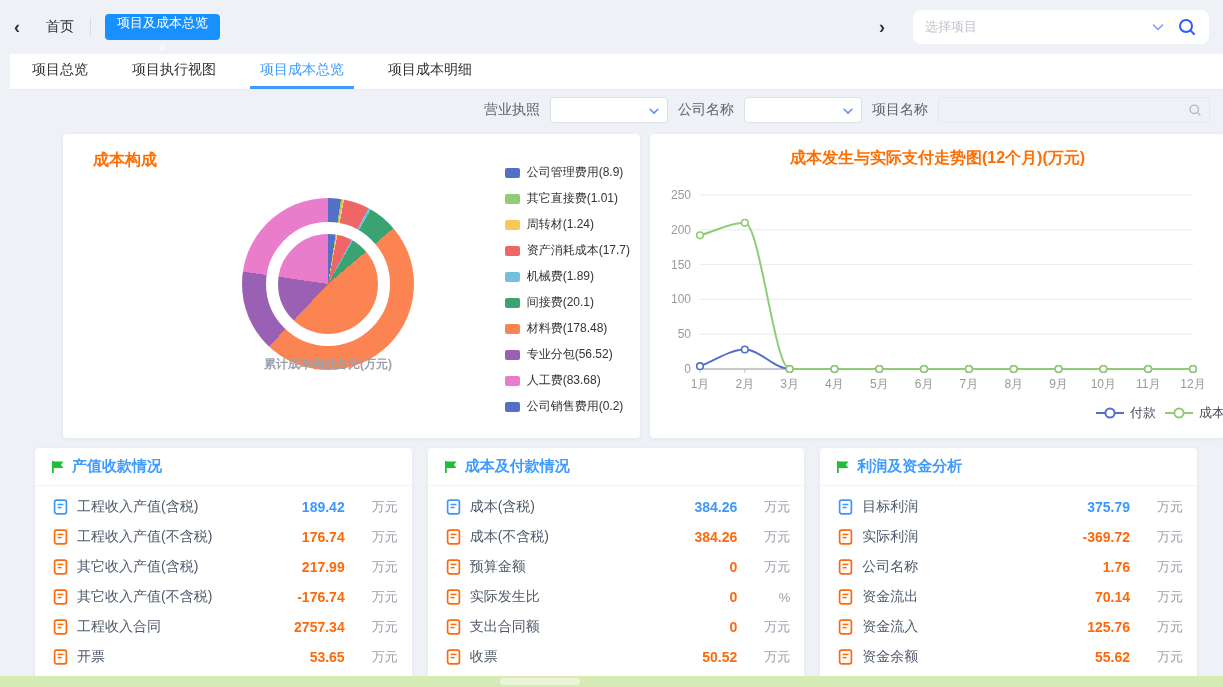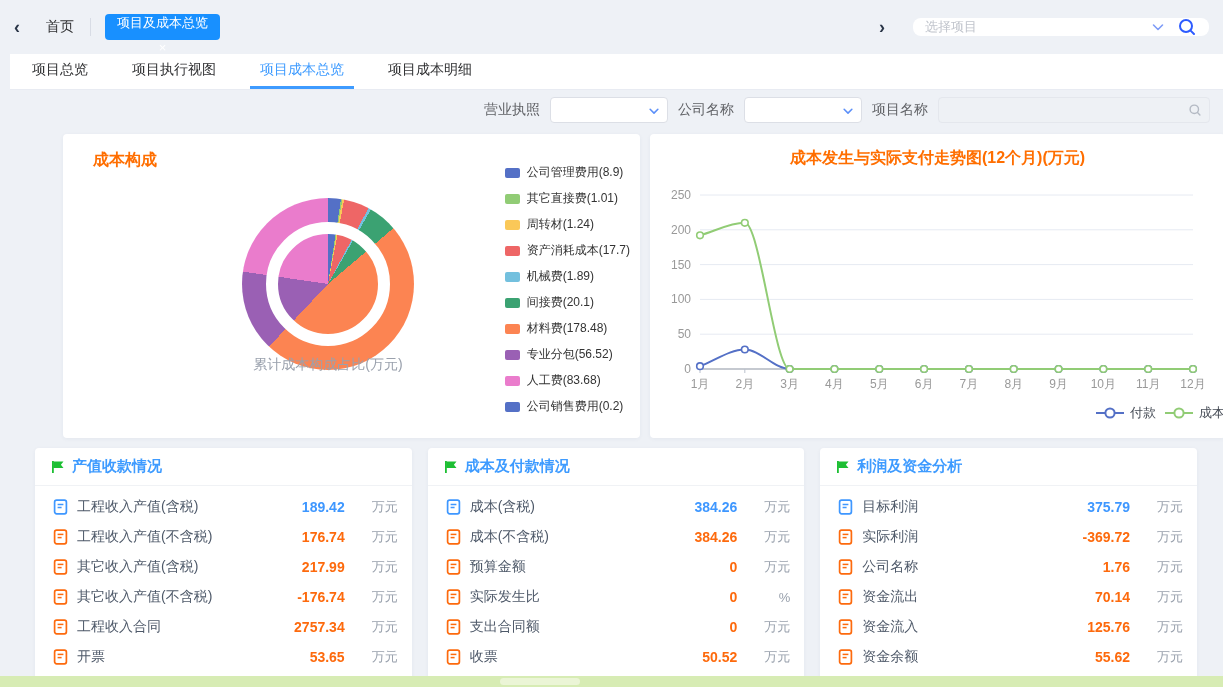--- a/index.html
+++ b/index.html
@@ -10,21 +10,21 @@
   
   .topbar { height:54px; display:flex; align-items:center; padding:0 14px; background:#eef1f6; }
   .nav-chev { font-size:18px; font-weight:bold; color:#2b3648; cursor:pointer; line-height:1; }
   .back { margin-right:26px; }
   .home { font-size:14px; color:#303133; margin-right:16px; cursor:pointer; }
   .tb-divider { width:1px; height:18px; background:#d8dce5; margin-right:14px; }
   .tab-pill { background:#1890ff; color:#fff; border-radius:4px; height:26px; display:flex; align-items:center; padding:0 12px; font-size:13px; gap:9px; cursor:pointer;flex-direction:column; }
   .tab-pill .close { font-size:13px; line-height:1; cursor:pointer; }
   .tb-spacer { flex:1; }
   .forward { margin-right:28px; }
-  .proj-search { width:296px; height:18px; background:#fff; border-radius:8px; display:flex; align-items:center; padding:0 12px; }
+  .proj-search { width:296px; height:34px; background:#fff; border-radius:8px; display:flex; align-items:center; padding:0 12px; }
   .proj-search .ph { flex:1; font-size:13px; color:#c0c4cc; }
   .icon-svg { display:inline-block; vertical-align:middle; }
 
   
   .tabrow { margin-left:10px; background:#fff; height:36px; display:flex; align-items:stretch; padding-left:12px; border-bottom:1px solid #e8ebf2; }
   .tab { font-size:14px; color:#303133; padding:0 10px; margin-right:24px; display:flex; align-items:center; cursor:pointer; border-bottom:3px solid transparent; }
   .tab.active { color:#3e9bff; border-bottom-color:#3e9bff; }
 
   
   .filterrow { height:40px; display:flex; align-items:center; justify-content:flex-end; padding-right:13px; gap:10px; }
@@ -42,21 +42,21 @@
   .pie-card { width:577px; flex:none; position:relative; }
   .panel-title-orange { color:#ff6e00; font-size:16px; font-weight:bold; }
   .pie-title { position:absolute; top:16px; left:30px; }
   .pie-wrap { position:absolute; left:179px; top:64px; width:172px; height:172px; }
   .pie { width:172px; height:172px; border-radius:50%; }
   .pie-ring { position:absolute; left:50%; top:50%; transform:translate(-50%,-50%); width:124px; height:124px; border:12px solid #fff; border-radius:50%; }
   .pie-legend { position:absolute; right:10px; top:30px; display:flex; flex-direction:column; gap:9px; }
   .pleg-item { display:flex; align-items:center; gap:7px; cursor:pointer; }
   .pleg-swatch { width:15px; height:10px; border-radius:2px; flex:none; }
   .pleg-label { font-size:12px; color:#333; white-space:nowrap; }
-  .pie-caption { position:absolute; top:222px; left:0; width:530px; text-align:center; font-size:14px; font-weight:normal; color:#9aa1ad; }
+  .pie-caption { position:absolute; top:222px; left:0; width:530px; text-align:center; font-size:12px; font-weight:bold; color:#9aa1ad; }
 
   .line-card { flex:1; position:relative; }
   .line-title { text-align:center; margin-top:14px; }
   .line-svg { display:block; margin:6px auto 0 auto; }
   .line-legend { position:absolute; left:0; right:0; bottom:16px; display:flex; justify-content:flex-end; gap:9px; }
   .lleg-item { display:flex; align-items:center; gap:6px; font-size:13px; color:#454b55; cursor:pointer; }
 
   
   .cards-row { display:flex; gap:16px; margin:10px 26px 0 35px; }
   .mcard { flex:1; height:272px; overflow:hidden; }

